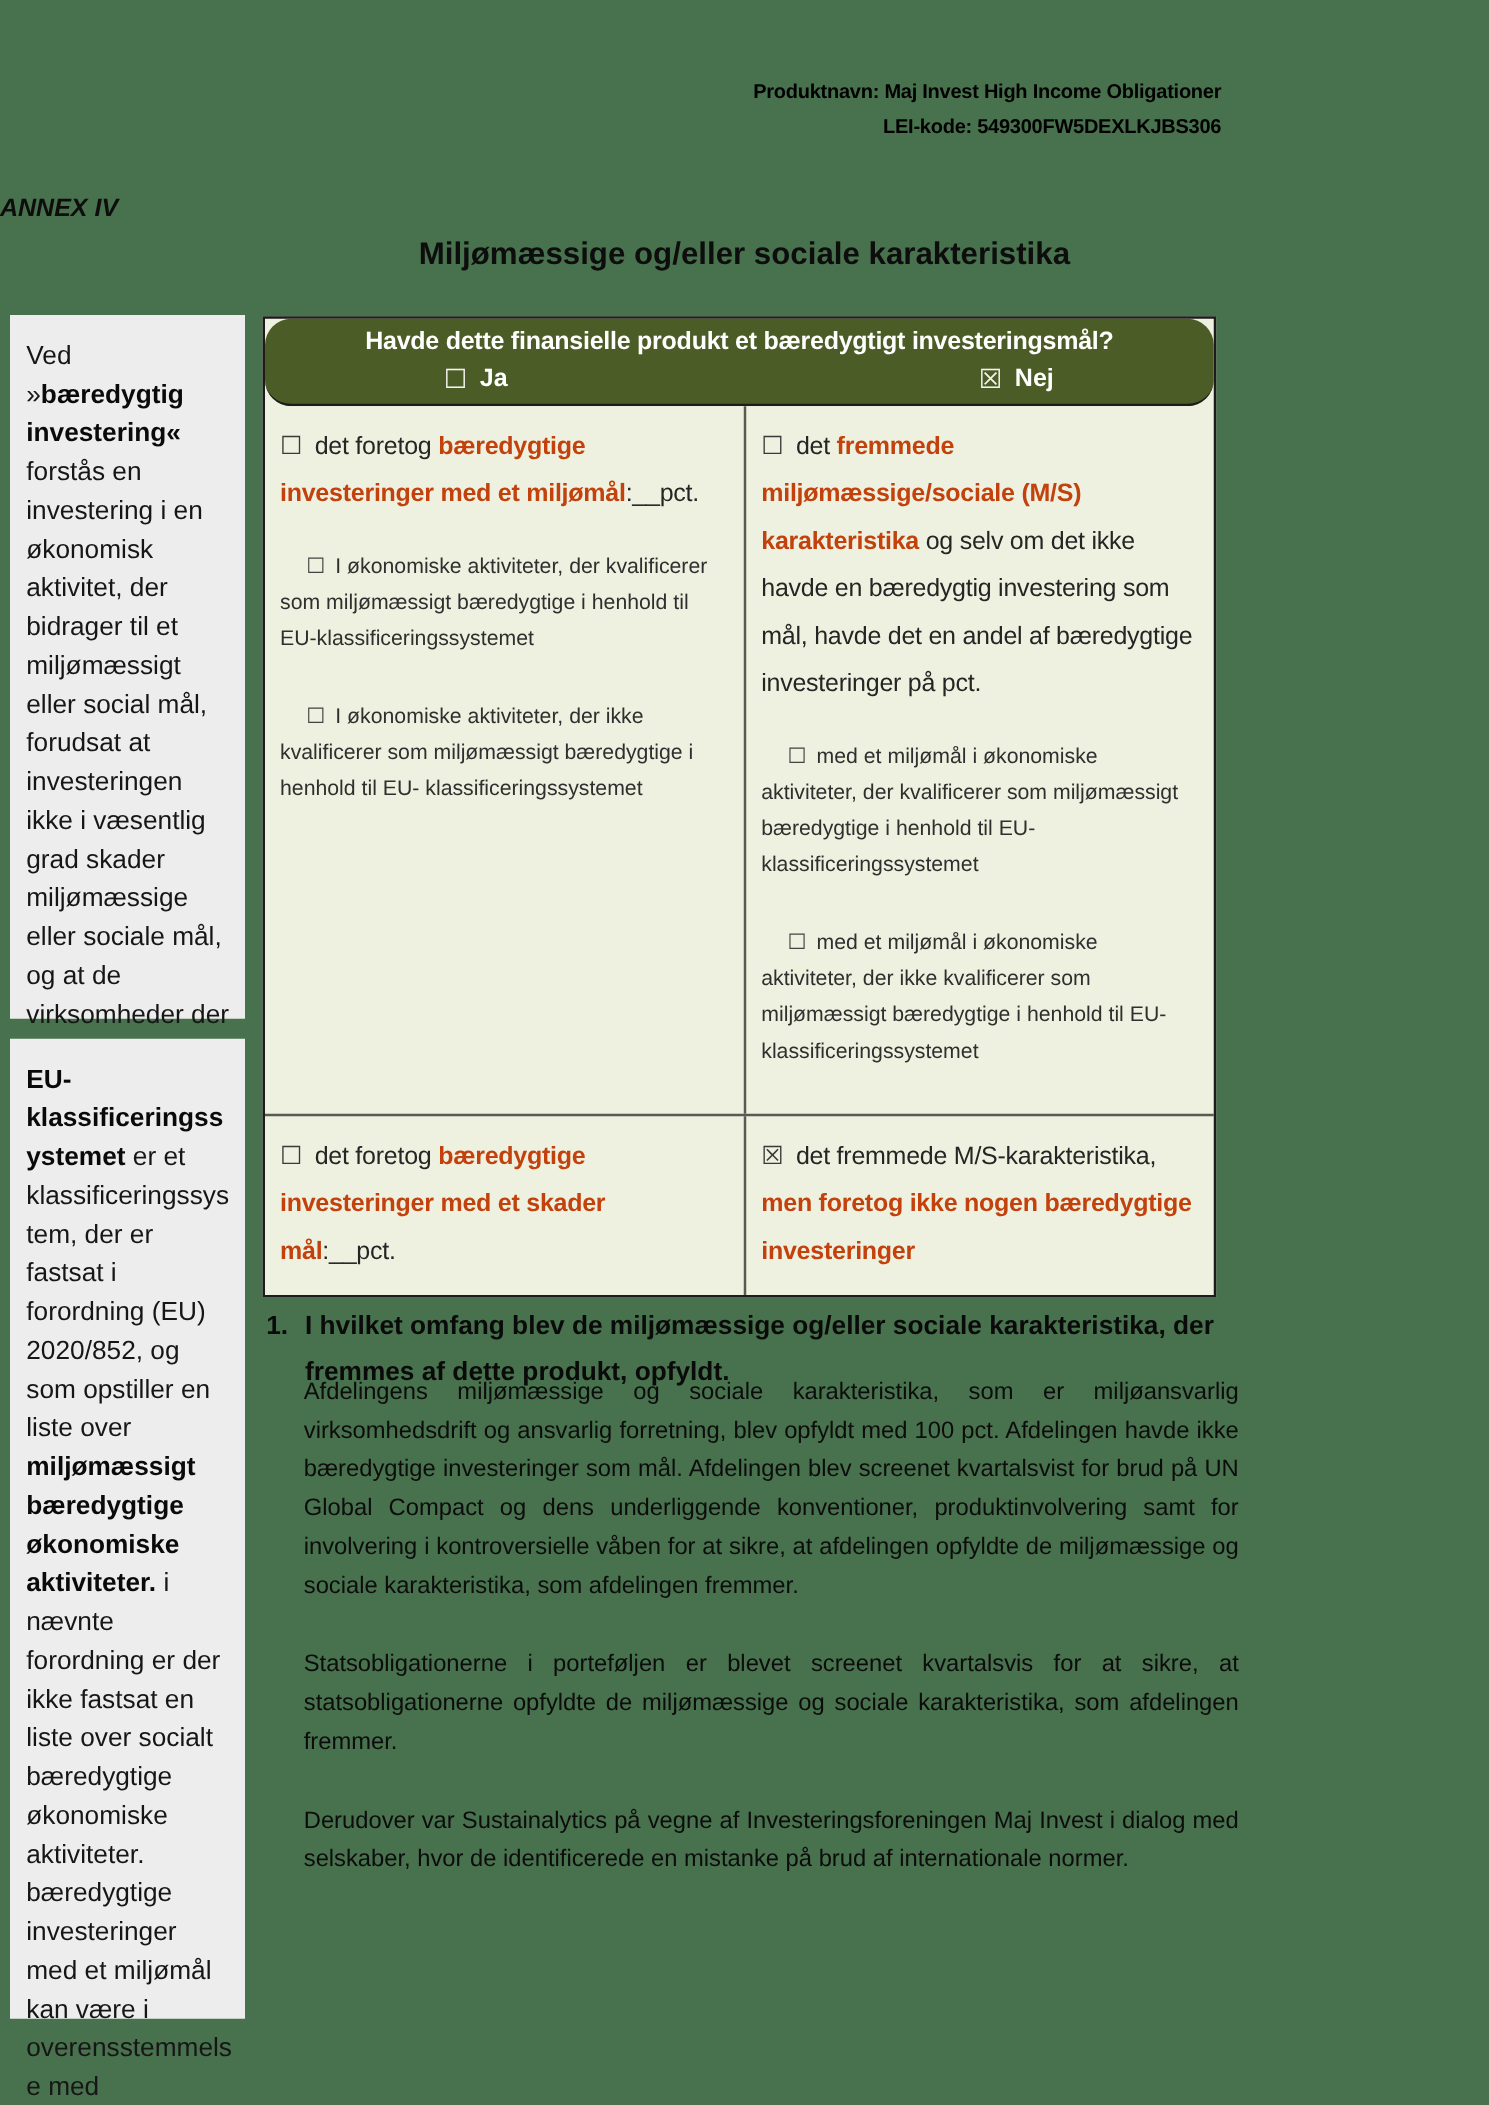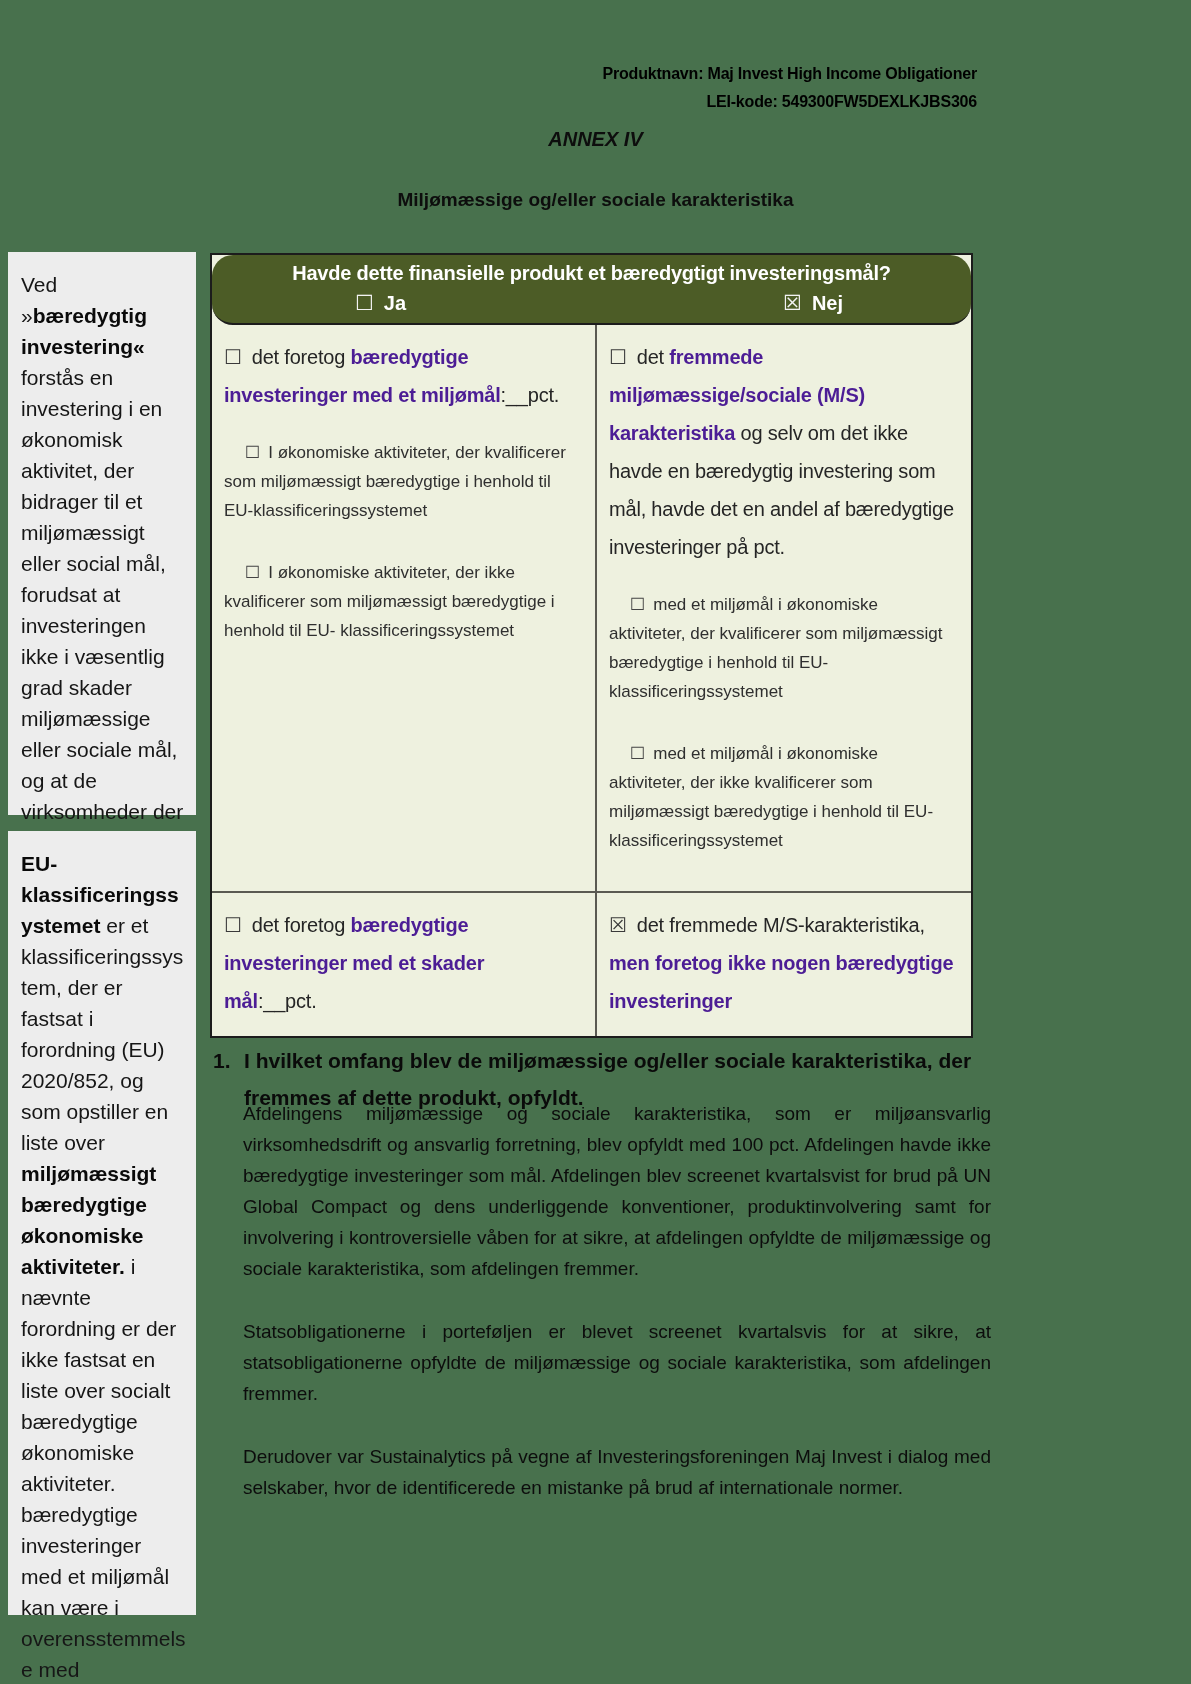--- a/index.html
+++ b/index.html
@@ -11,26 +11,26 @@
     color:#111;
     overflow:hidden;
   }
   
   .doc-header{
     position:absolute;top:60px;right:214px;
     text-align:right;font-size:16px;font-weight:700;
     line-height:28px;color:#000000;letter-spacing:-0.2px;
   }
   .annex-title{
-    position:absolute;top:128px;left:0;width:100%;
-    text-align:center;font-size:20px;font-weight:700;font-style:italic;color:#0d0d0d;
+    position:absolute;top:156px;left:0;width:100%;
+    text-align:left;font-size:20px;font-weight:700;font-style:italic;color:#0d0d0d;
   }
   .doc-subtitle{
     position:absolute;top:189px;left:0;width:100%;
-    text-align:center;font-size:19px;font-weight:700;color:#0d0d0d;
+    text-align:center;font-size:25px;font-weight:700;color:#0d0d0d;
   }
   
   .side-box{
     position:absolute;left:8px;width:188px;box-sizing:border-box;
     background:#ededed;color:#161616;
     font-size:21px;line-height:31px;
     padding:17px 10px 10px 13px;
     overflow-wrap:break-word;
   }
   .side-box b{color:#0a0a0a;}
@@ -53,21 +53,21 @@
   .cb{font-weight:400;margin-right:10px;}
   .qhead .cb{color:#f2f2f2;font-size:21px;}
   .qrow{display:flex;}
   .row1{height:566px;}
   .row2{height:143px;border-top:2px solid #5a5a52;}
   .qcell{box-sizing:border-box;padding:13px 14px 0 12px;}
   .qcell.left{width:385px;border-right:2px solid #5a5a52;}
   .qcell.right{flex:1;}
   .main{font-size:20px;line-height:38px;margin:0 0 24px 0;color:#252525;letter-spacing:-0.2px;}
   .main .cb{color:#3a3a3a;}
-  .main b{color:#4c1d95;}
+  .main b{color:#c2410c;}
   .sub{font-size:17px;line-height:29px;margin:0 0 33px 0;text-indent:21px;color:#2f2f2f;}
   .sub .cb{color:#444;margin-right:8px;}
   
   .sec-head{
     position:absolute;left:213px;top:1042px;width:780px;
     display:flex;font-size:21px;font-weight:700;line-height:37px;color:#0a0a0a;
   }
   .sec-num{flex:none;width:31px;}
   .body-text{
     position:absolute;left:243px;top:1098px;width:748px;

